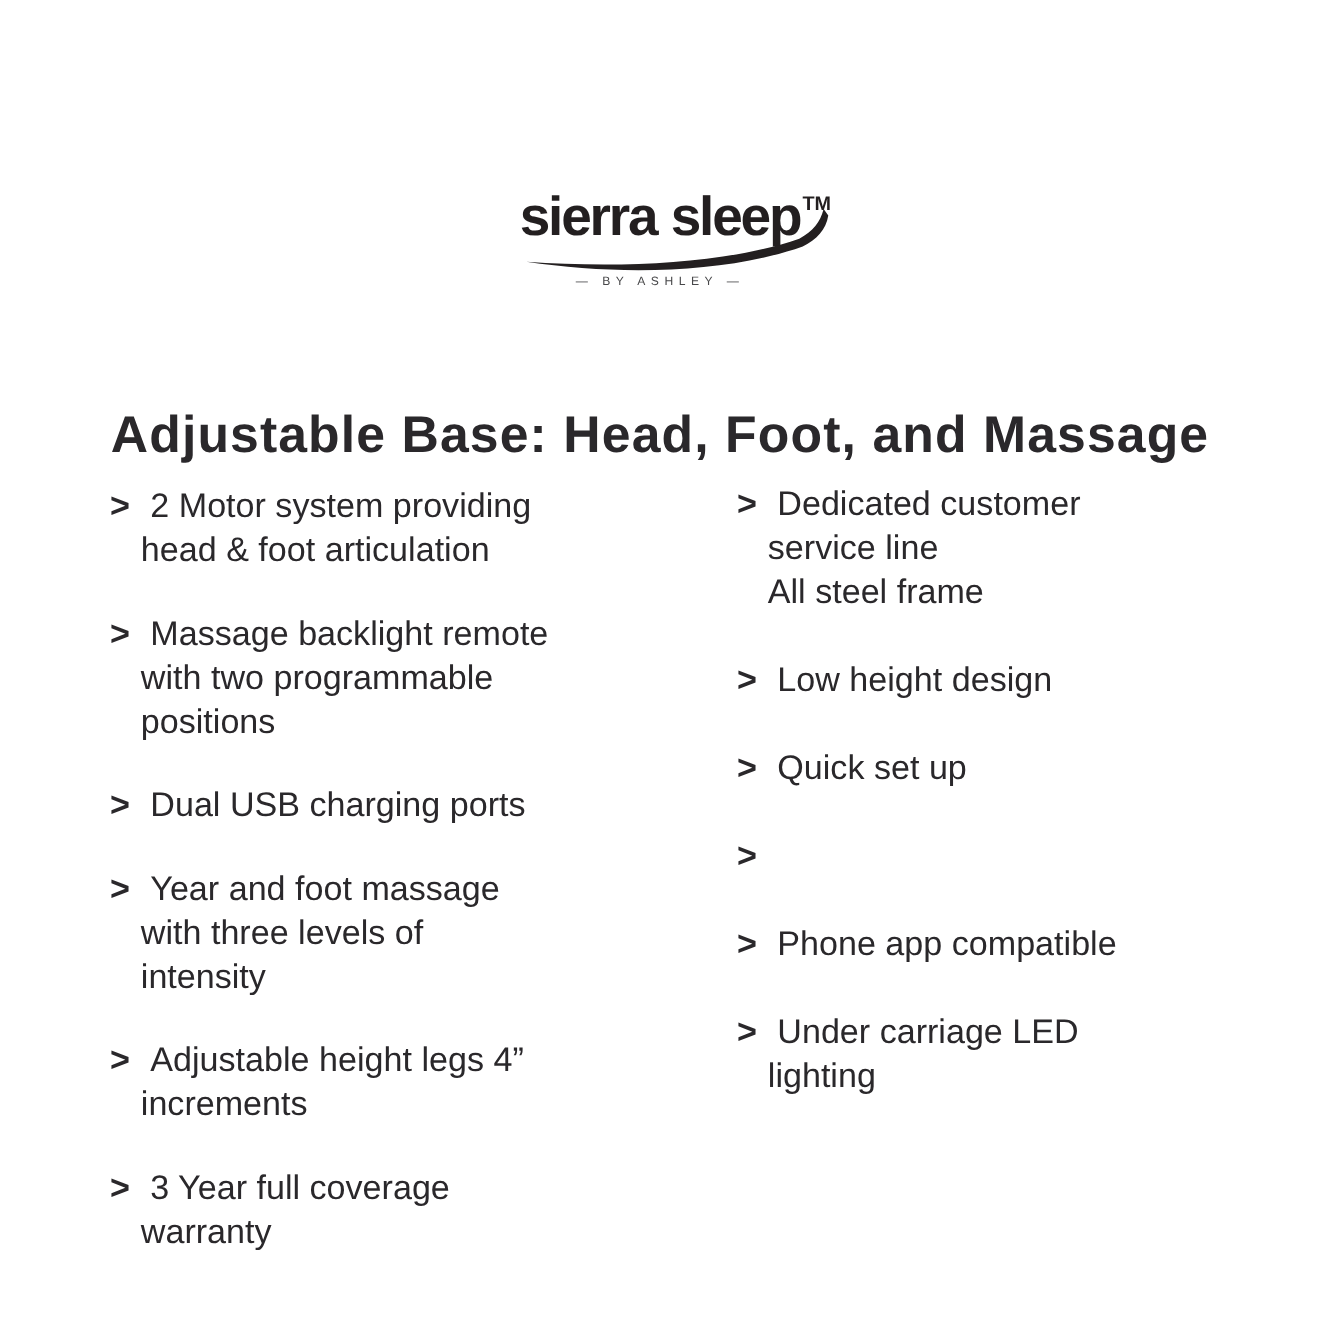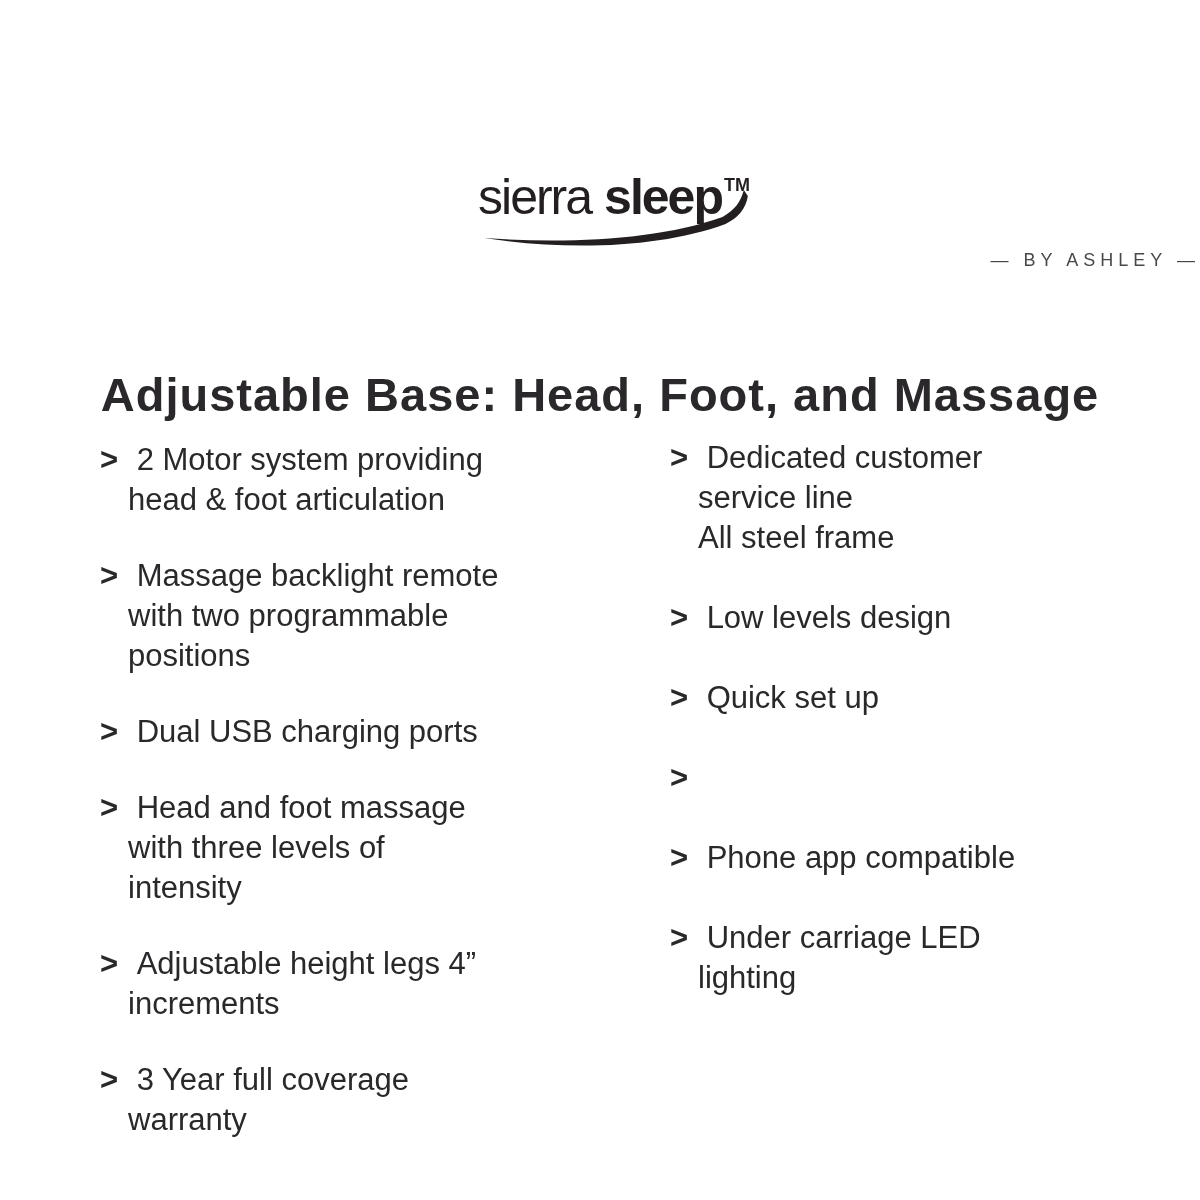--- a/index.html
+++ b/index.html
@@ -21,21 +21,21 @@
   }
   .wordmark {
     display: inline-block;
     position: relative;
     font-size: 50px;
     line-height: 1;
     letter-spacing: -2px;
     color: var(--logo, #231f20);
     white-space: nowrap;
   }
-  .wordmark .light { font-weight: 400; }
+  .wordmark .light { font-weight: 700; }
   .wordmark .bold  { font-weight: 700; margin-left: 13px; }
   .tm {
     position: absolute;
     right: -28px; top: 4px;
     font-size: 18px;
     font-weight: 700;
     letter-spacing: 0;
     color: var(--logo, #231f20);
   }
   .swoosh {
@@ -43,22 +43,22 @@
     left: -2px; top: 0;
     width: calc(100% + 30px);
     height: 80px;
     overflow: visible;
     pointer-events: none;
   }
   .swoosh path { fill: var(--logo, #231f20); }
   .tagline {
     position: absolute;
     left: 0; right: 0; top: 250px;
-    text-align: right;
-    font-size: 18px;
+    text-align: center;
+    font-size: 11px;
     letter-spacing: 5px;
     color: var(--tagline, #48484a);
   }
 
   
   .title {
     position: absolute;
     left: 0; right: 0; top: 332px;
     text-align: center;
     font-size: 47px;
@@ -128,21 +128,21 @@
       <span class="f-text"> Massage backlight remote
 with two programmable
 positions</span>
     </div>
     <div class="feature">
       <span class="bullet">&gt;</span>
       <span class="f-text"> Dual USB charging ports</span>
     </div>
     <div class="feature">
       <span class="bullet">&gt;</span>
-      <span class="f-text"> Head and foot massage
+      <span class="f-text"> Year and foot massage
 with three levels of
 intensity</span>
     </div>
     <div class="feature">
       <span class="bullet">&gt;</span>
       <span class="f-text"> Adjustable height legs 4”
 increments</span>
     </div>
     <div class="feature">
       <span class="bullet">&gt;</span>
@@ -153,21 +153,21 @@
 
   <div class="col col-right">
     <div class="feature">
       <span class="bullet">&gt;</span>
       <span class="f-text"> Dedicated customer
 service line
 All steel frame</span>
     </div>
     <div class="feature">
       <span class="bullet">&gt;</span>
-      <span class="f-text"> Low levels design</span>
+      <span class="f-text"> Low height design</span>
     </div>
     <div class="feature">
       <span class="bullet">&gt;</span>
       <span class="f-text"> Quick set up</span>
     </div>
     <div class="feature">
       <span class="bullet">&gt;</span>
     </div>
     <div class="feature">
       <span class="bullet">&gt;</span>

